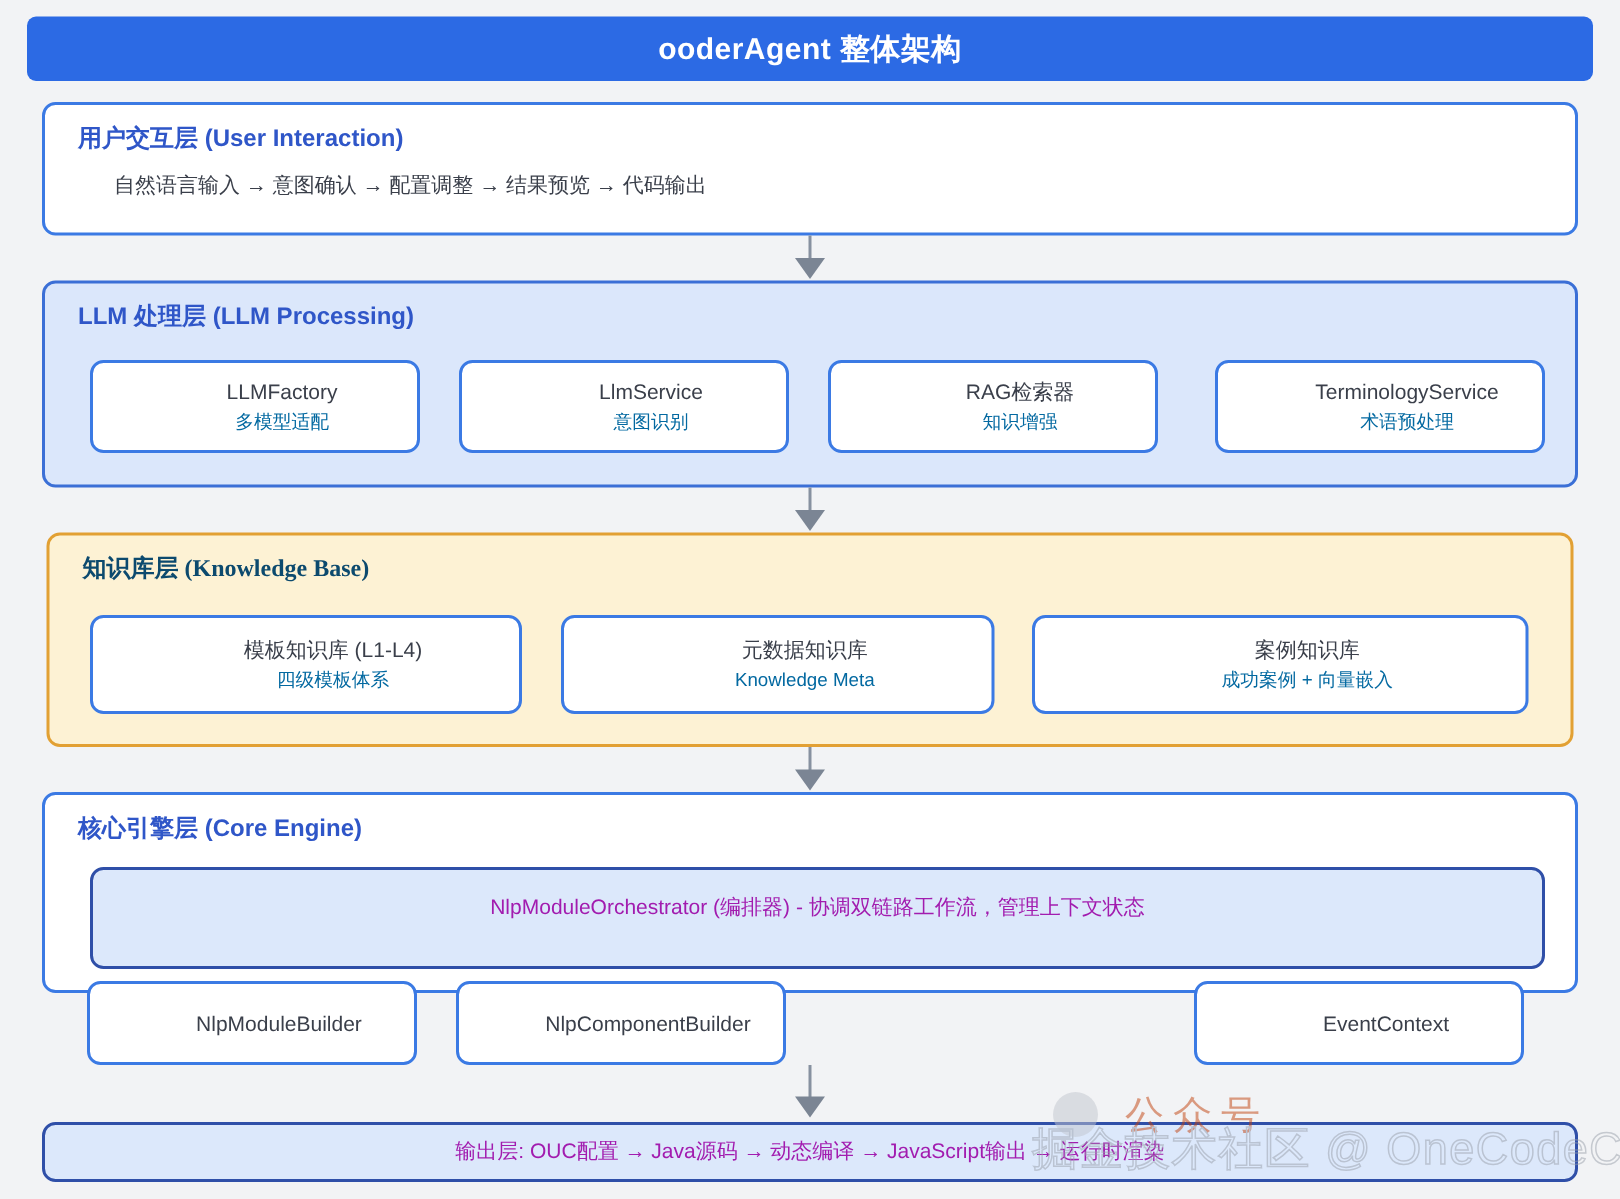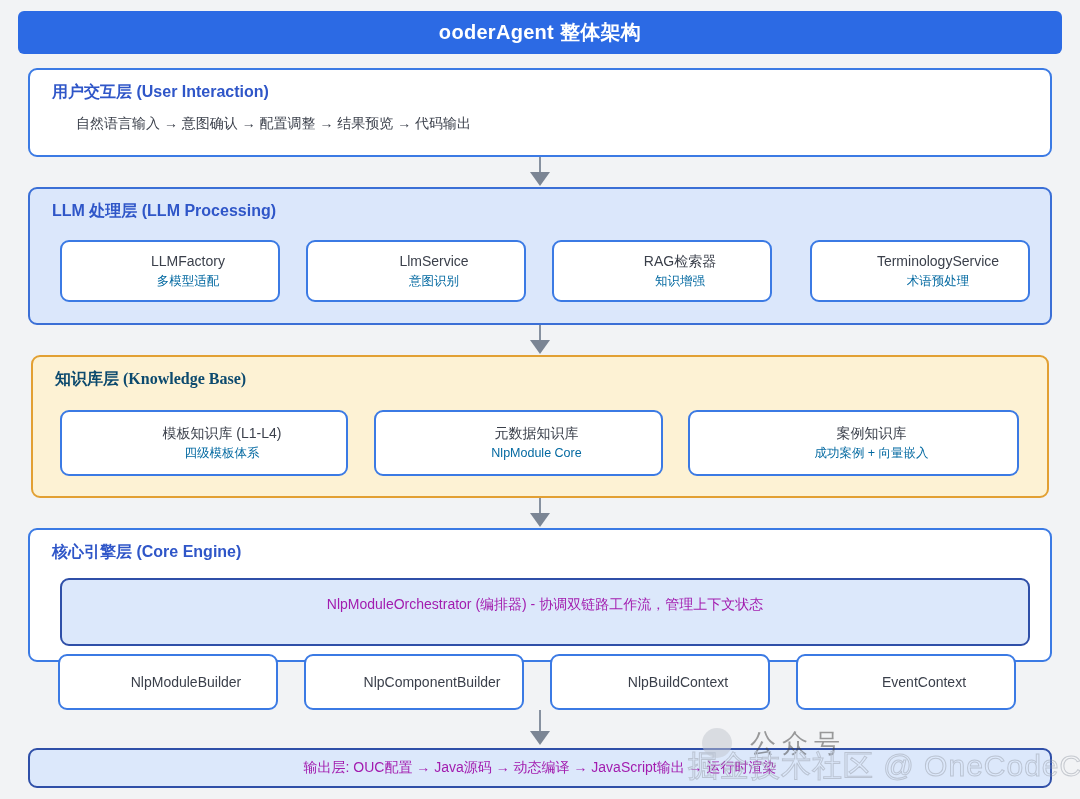--- a/index.html
+++ b/index.html
@@ -160,21 +160,21 @@
     width: 390px;
     height: 70px;
     pointer-events: none;
     opacity: 0.5;
   }
   .watermark .wm-top {
     position: absolute;
     left: 62px;
     top: 0px;
     font-size: 26px;
-    color: #404040;
+    color: #c2410c;
     white-space: nowrap;
     letter-spacing: 6px;
   }
   .watermark .wm-dot {
     position: absolute;
     left: 14px;
     top: 2px;
     width: 30px;
     height: 30px;
     border-radius: 50%;
@@ -243,21 +243,21 @@
   <div class="layer layer-amber" style="left:31px; top:355px; width:1018px; height:143px;">
     <div class="layer-title amber">知识库层 (Knowledge Base)</div>
 
     <div class="card" style="left:27px; top:53px; width:288px; height:66px;">
       <span class="card-title">模板知识库 (L1-L4)</span>
       <span class="card-sub">四级模板体系</span>
     </div>
 
     <div class="card" style="left:341px; top:53px; width:289px; height:66px;">
       <span class="card-title">元数据知识库</span>
-      <span class="card-sub">NlpModule Core</span>
+      <span class="card-sub">Knowledge Meta</span>
     </div>
 
     <div class="card" style="left:655px; top:53px; width:331px; height:66px;">
       <span class="card-title">案例知识库</span>
       <span class="card-sub">成功案例 + 向量嵌入</span>
     </div>
   </div>
 
   <div class="arrow" style="left:530px; top:498px; height:30px;">
     <div class="stem" style="height:18px;"></div>
@@ -270,23 +270,20 @@
     <div class="bar orchestrator" style="left:30px; top:48px; width:970px; height:68px;">
       <span class="bar-text">NlpModuleOrchestrator (编排器) - 协调双链路工作流，管理上下文状态</span>
     </div>
   </div>
 
   <div class="card" style="left:58px; top:654px; width:220px; height:56px;">
     <span class="card-title">NlpModuleBuilder</span>
   </div>
   <div class="card" style="left:304px; top:654px; width:220px; height:56px;">
     <span class="card-title">NlpComponentBuilder</span>
-  </div>
-  <div class="card" style="left:550px; top:654px; width:220px; height:56px;">
-    <span class="card-title">NlpBuildContext</span>
   </div>
   <div class="card" style="left:796px; top:654px; width:220px; height:56px;">
     <span class="card-title">EventContext</span>
   </div>
 
   <div class="arrow" style="left:530px; top:710px; height:36px;">
     <div class="stem" style="height:24px;"></div>
     <div class="head" style="top:21px;"></div>
   </div>
 

